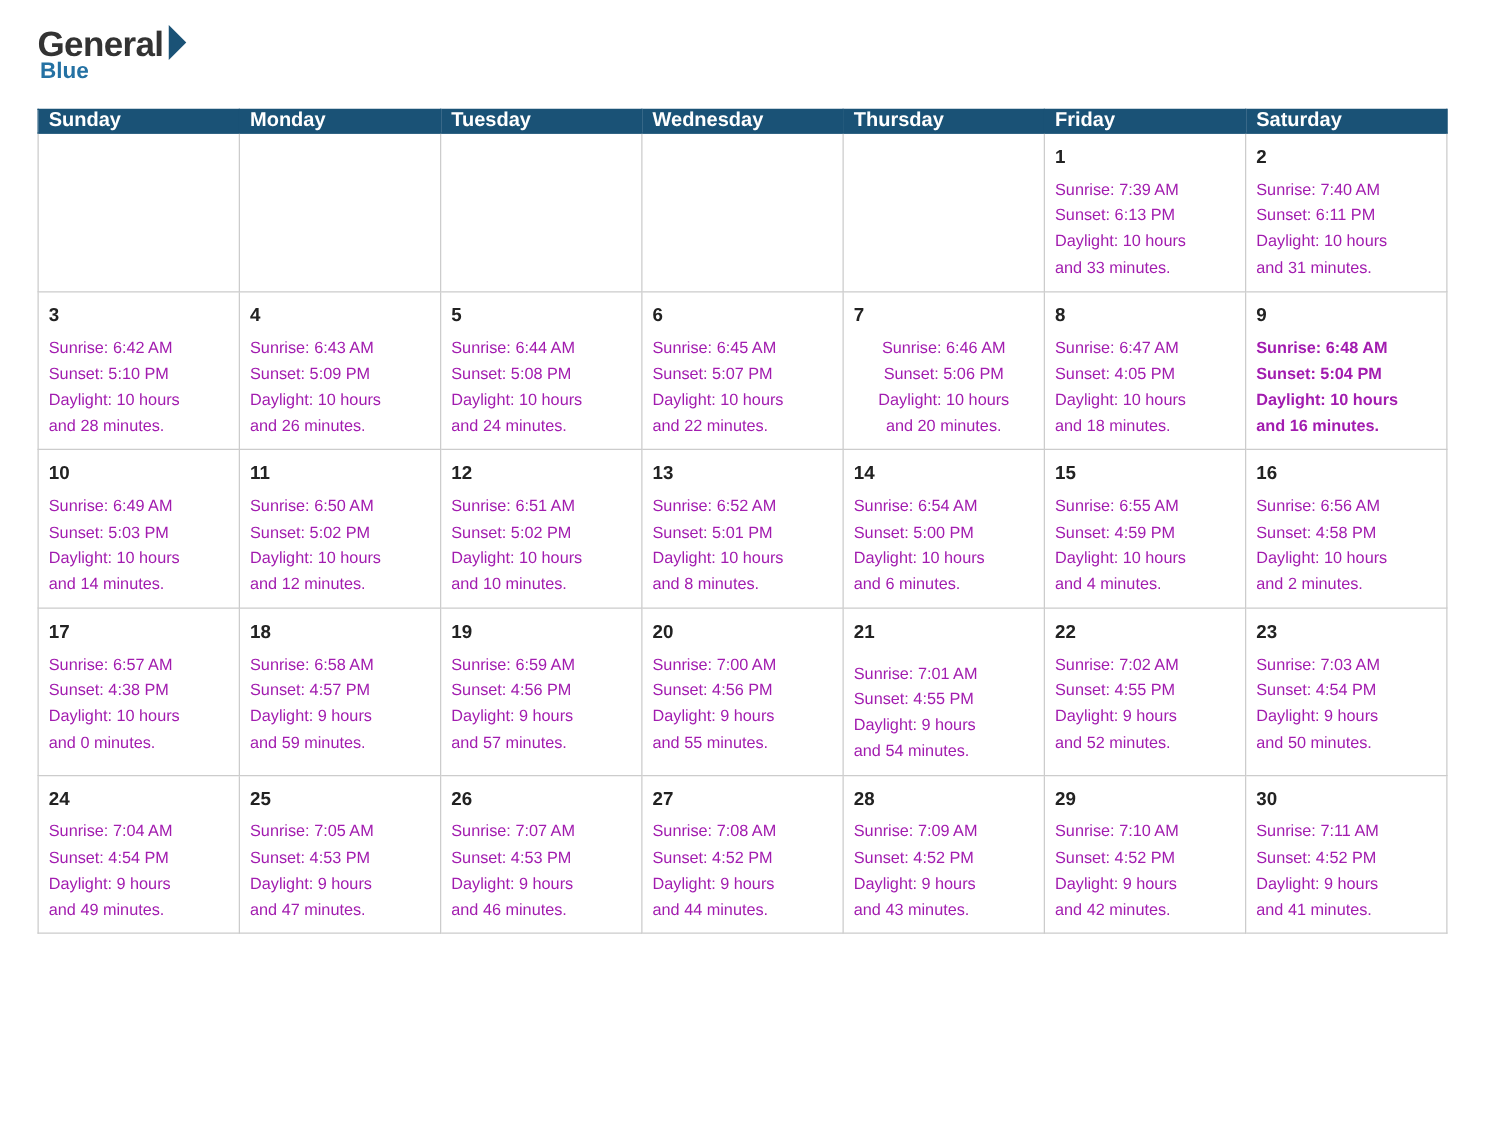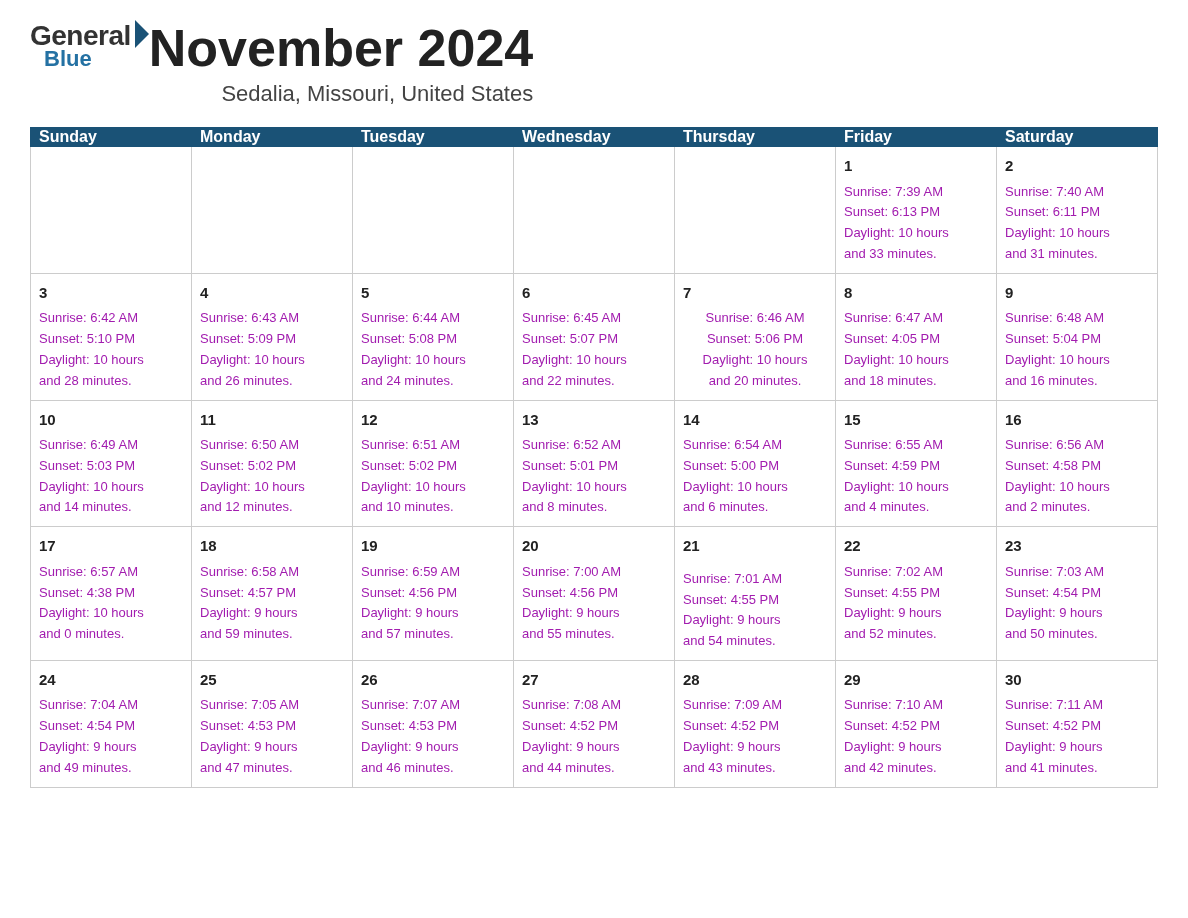--- a/index.html
+++ b/index.html
@@ -34,24 +34,24 @@
     .logo-arrow {
       width: 0;
       height: 0;
       border-left: 14px solid #1a5276;
       border-top: 14px solid transparent;
       border-bottom: 14px solid transparent;
       margin-left: 4px;
       margin-top: -4px;
     }
     .logo-bottom {
-      font-size: 22px;
+      font-size: 18px;
       font-weight: bold;
       color: #2471a3;
-      margin-left: 14px;
+      margin-left: 2px;
       margin-top: -6px;
     }
     .title-area {
       text-align: right;
     }
     .page-title {
       font-size: 52px;
       font-weight: bold;
       color: #222;
       line-height: 1.1;
@@ -109,24 +109,20 @@
 </head>
 <body>
 
 <div class="header">
   <div class="logo">
     <div class="logo-top">
       <span class="logo-general">General</span>
       <div class="logo-arrow"></div>
     </div>
     <div class="logo-bottom">Blue</div>
-  </div>
-  <div class="title-area">
-    <div class="page-title">November 2024</div>
-    <div class="subtitle">Sedalia, Missouri, United States</div>
   </div>
 </div>
 
 <table>
   <thead>
     <tr>
     <th>Sunday</th>
         <th>Monday</th>
         <th>Tuesday</th>
         <th>Wednesday</th>
@@ -195,21 +191,21 @@
         </td>
         <td>
           <span class="day-number">8</span>
           <div class="day-info" style="white-space: pre-line;">Sunrise: 6:47 AM
 Sunset: 4:05 PM
 Daylight: 10 hours
 and 18 minutes.</div>
         </td>
         <td>
           <span class="day-number">9</span>
-          <div class="day-info" style="white-space: pre-line;">Sunrise: 6:48 AM
+          <div class="day-info" style="white-space: pre-line; font-weight: bold;">Sunrise: 6:48 AM
 Sunset: 5:04 PM
 Daylight: 10 hours
 and 16 minutes.</div>
         </td>
       </tr>
       <tr>
         <td>
           <span class="day-number">10</span>
           <div class="day-info" style="white-space: pre-line;">Sunrise: 6:49 AM
 Sunset: 5:03 PM

